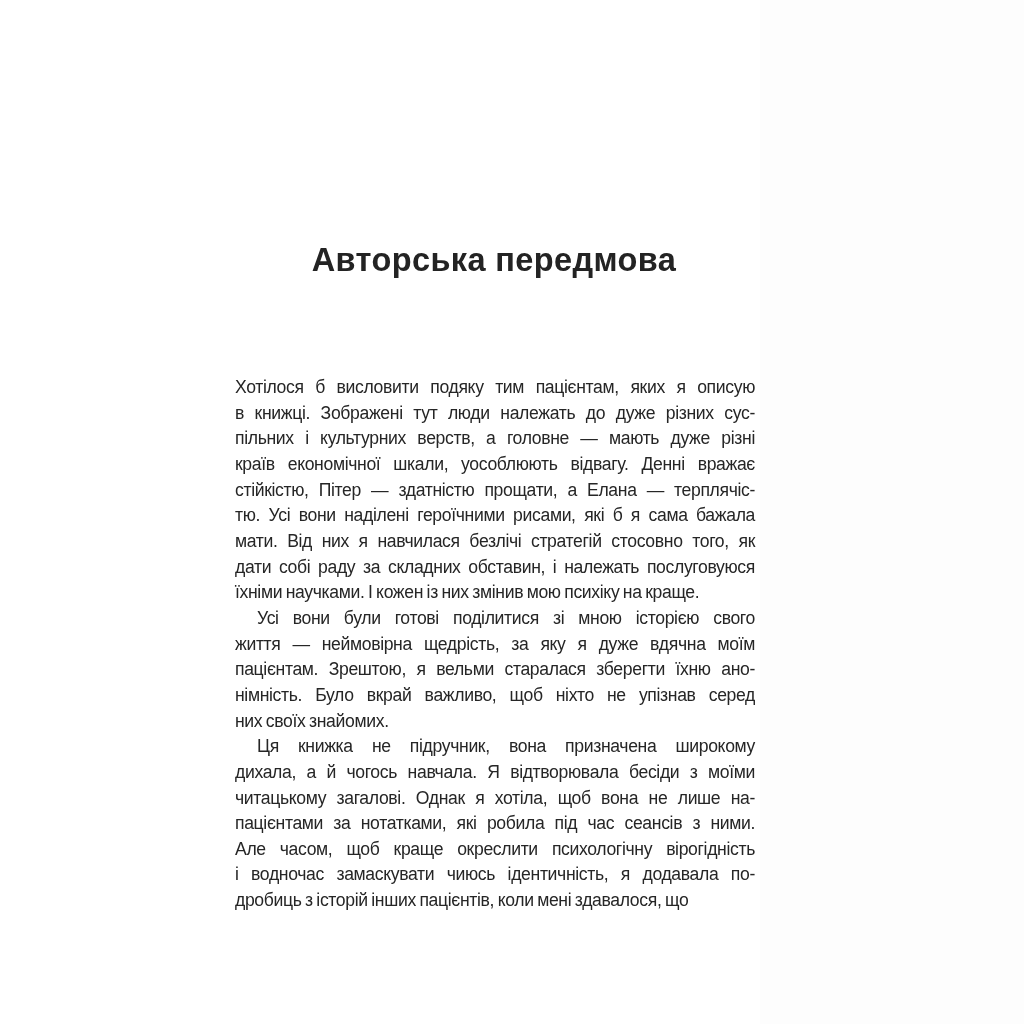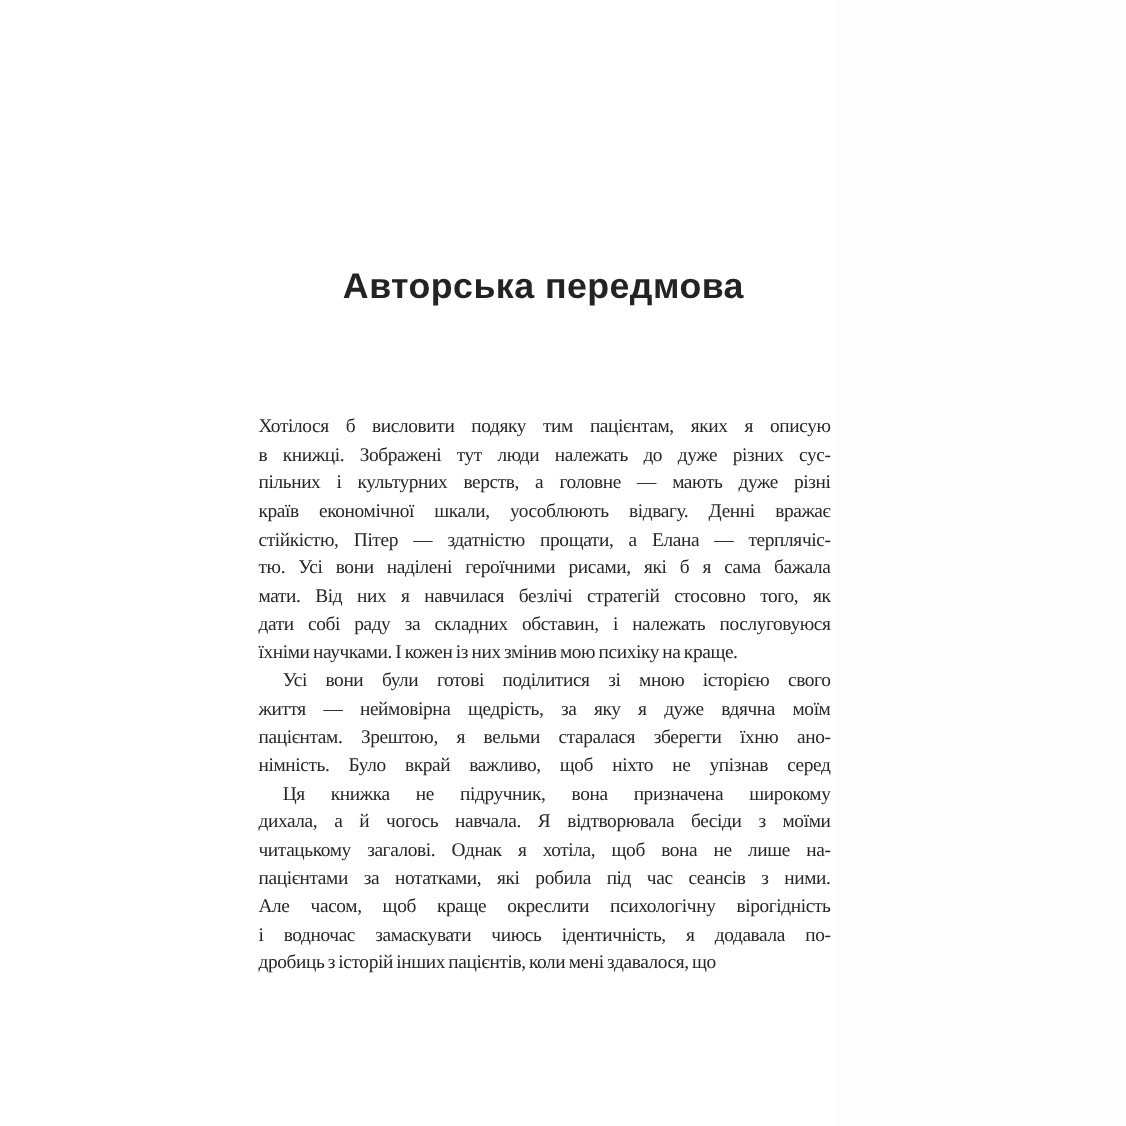--- a/index.html
+++ b/index.html
@@ -41,21 +41,21 @@
       color: #232323;
       letter-spacing: 0.4px;
       margin: 0;
       line-height: 44px;
     }
     .body-text {
       position: absolute;
       left: 235px;
       top: 375px;
       width: 520px;
-      font-family: Liberation Serif, serif;
+      font-family: Liberation Sans, sans-serif;
       font-size: 17.6px;
       line-height: 25.65px;
       color: #262626;
     }
     .body-text p {
       margin: 0;
       text-align: justify;
       text-align-last: justify;
       hyphens: manual;
     }
@@ -92,20 +92,21 @@
         <span class="line">тю. Усі вони наділені героїчними рисами, які б я сама бажала</span>
         <span class="line">мати. Від них я навчилася безлічі стратегій стосовно того, як</span>
         <span class="line">дати собі раду за складних обставин, і належать послуговуюся</span>
         <span class="line last">їхніми научками. І кожен із них змінив мою психіку на краще.</span>
       </p>
     <p class="indent">
         <span class="line first">Усі вони були готові поділитися зі мною історією свого</span>
         <span class="line">життя — неймовірна щедрість, за яку я дуже вдячна моїм</span>
         <span class="line">пацієнтам. Зрештою, я вельми старалася зберегти їхню ано-</span>
         <span class="line">німність. Було вкрай важливо, щоб ніхто не упізнав серед</span>
+        <span class="line last">них своїх знайомих.</span>
       </p>
     <p class="indent">
         <span class="line first">Ця книжка не підручник, вона призначена широкому</span>
         <span class="line">дихала, а й чогось навчала. Я відтворювала бесіди з моїми</span>
         <span class="line">читацькому загалові. Однак я хотіла, щоб вона не лише на-</span>
         <span class="line">пацієнтами за нотатками, які робила під час сеансів з ними.</span>
         <span class="line">Але часом, щоб краще окреслити психологічну вірогідність</span>
         <span class="line">і водночас замаскувати чиюсь ідентичність, я додавала по-</span>
         <span class="line last">дробиць з історій інших пацієнтів, коли мені здавалося, що</span>
       </p>

